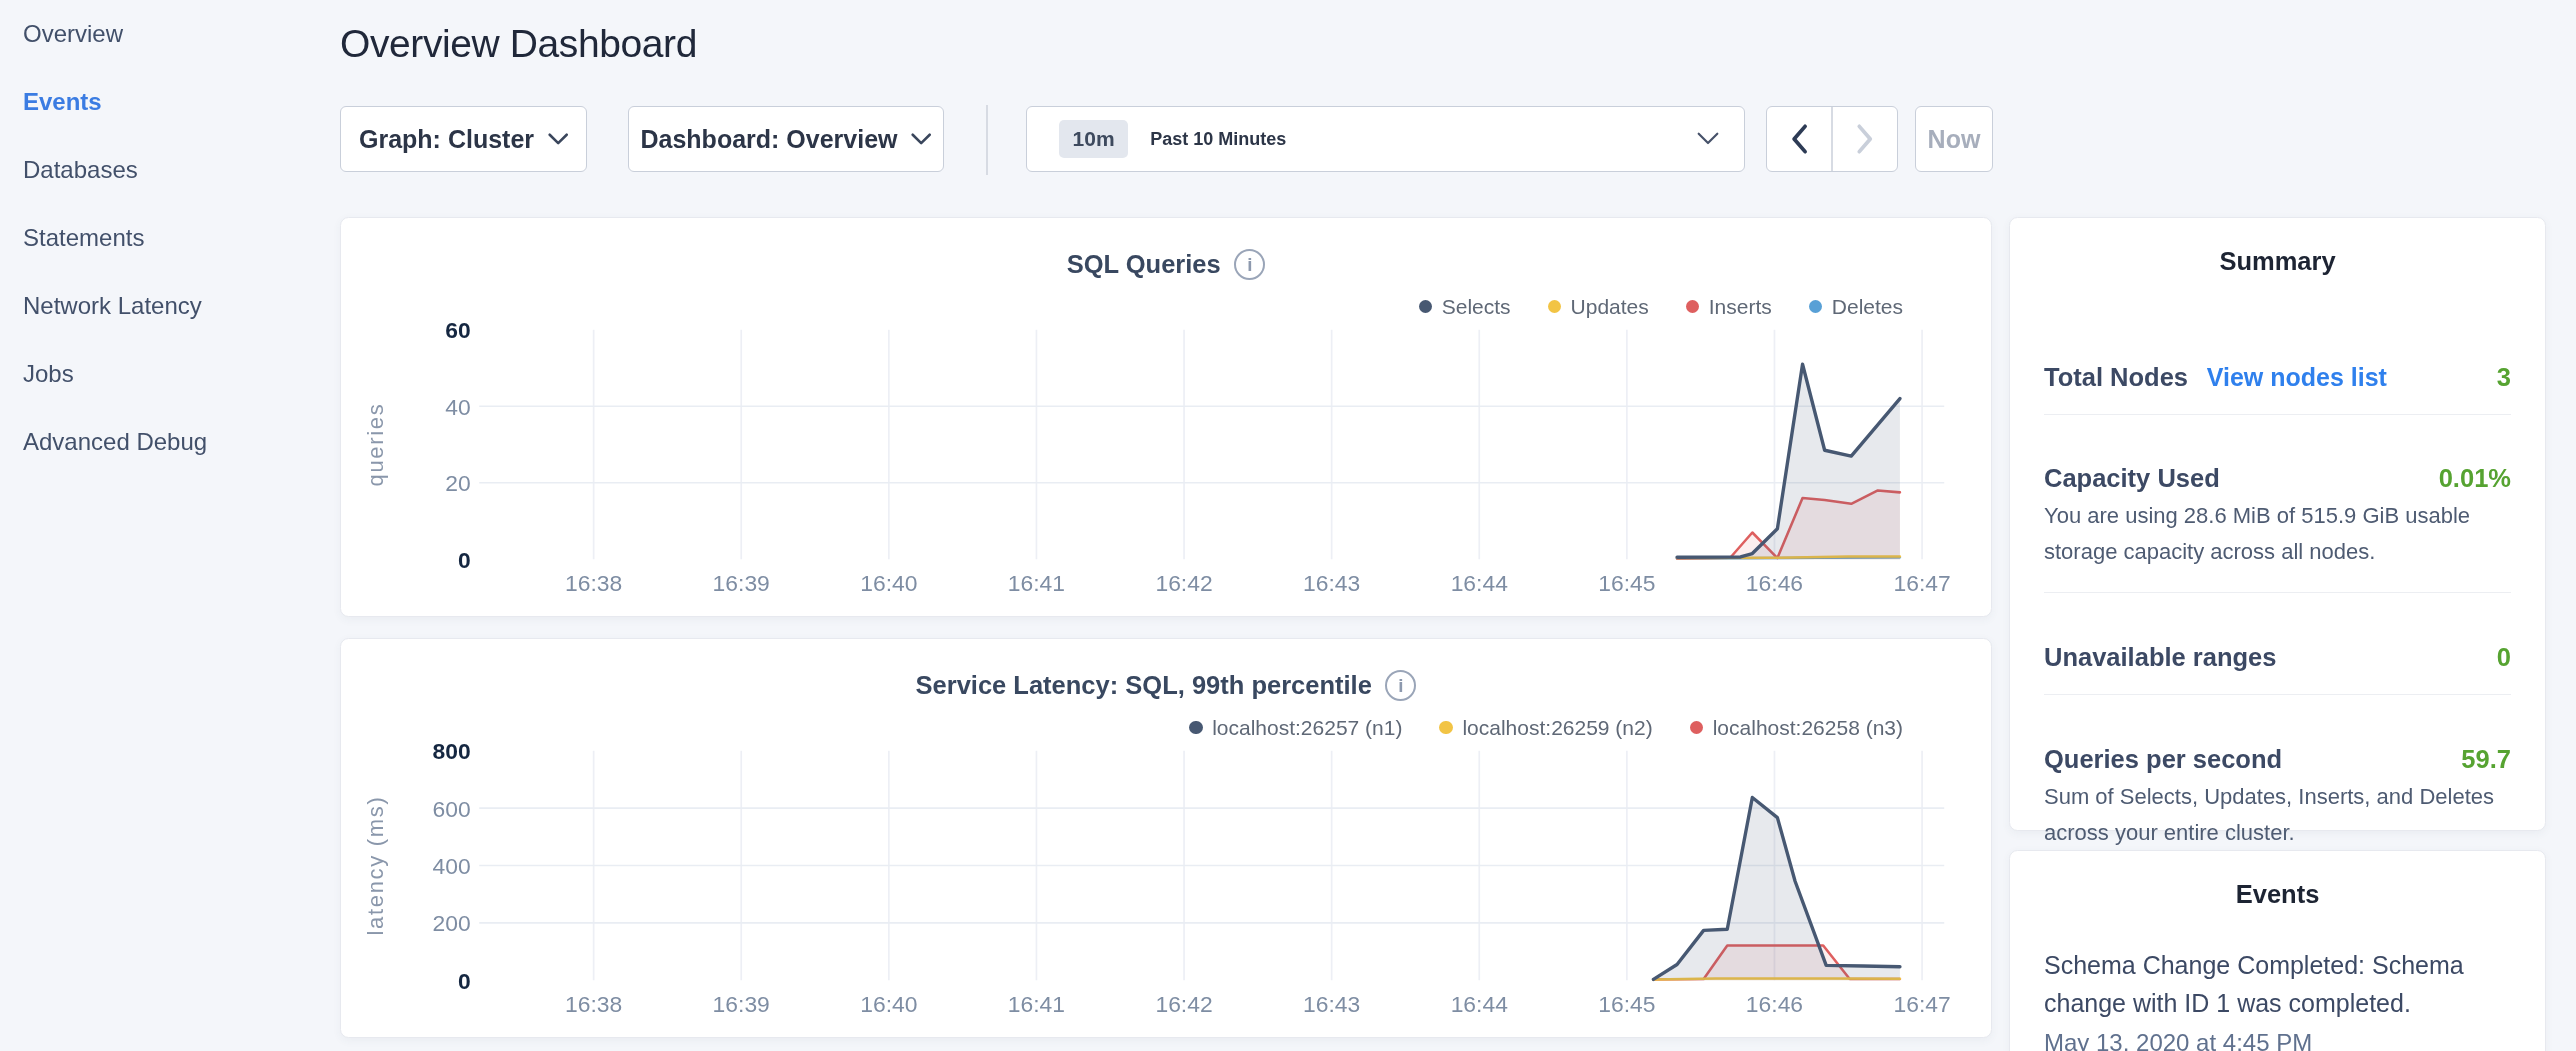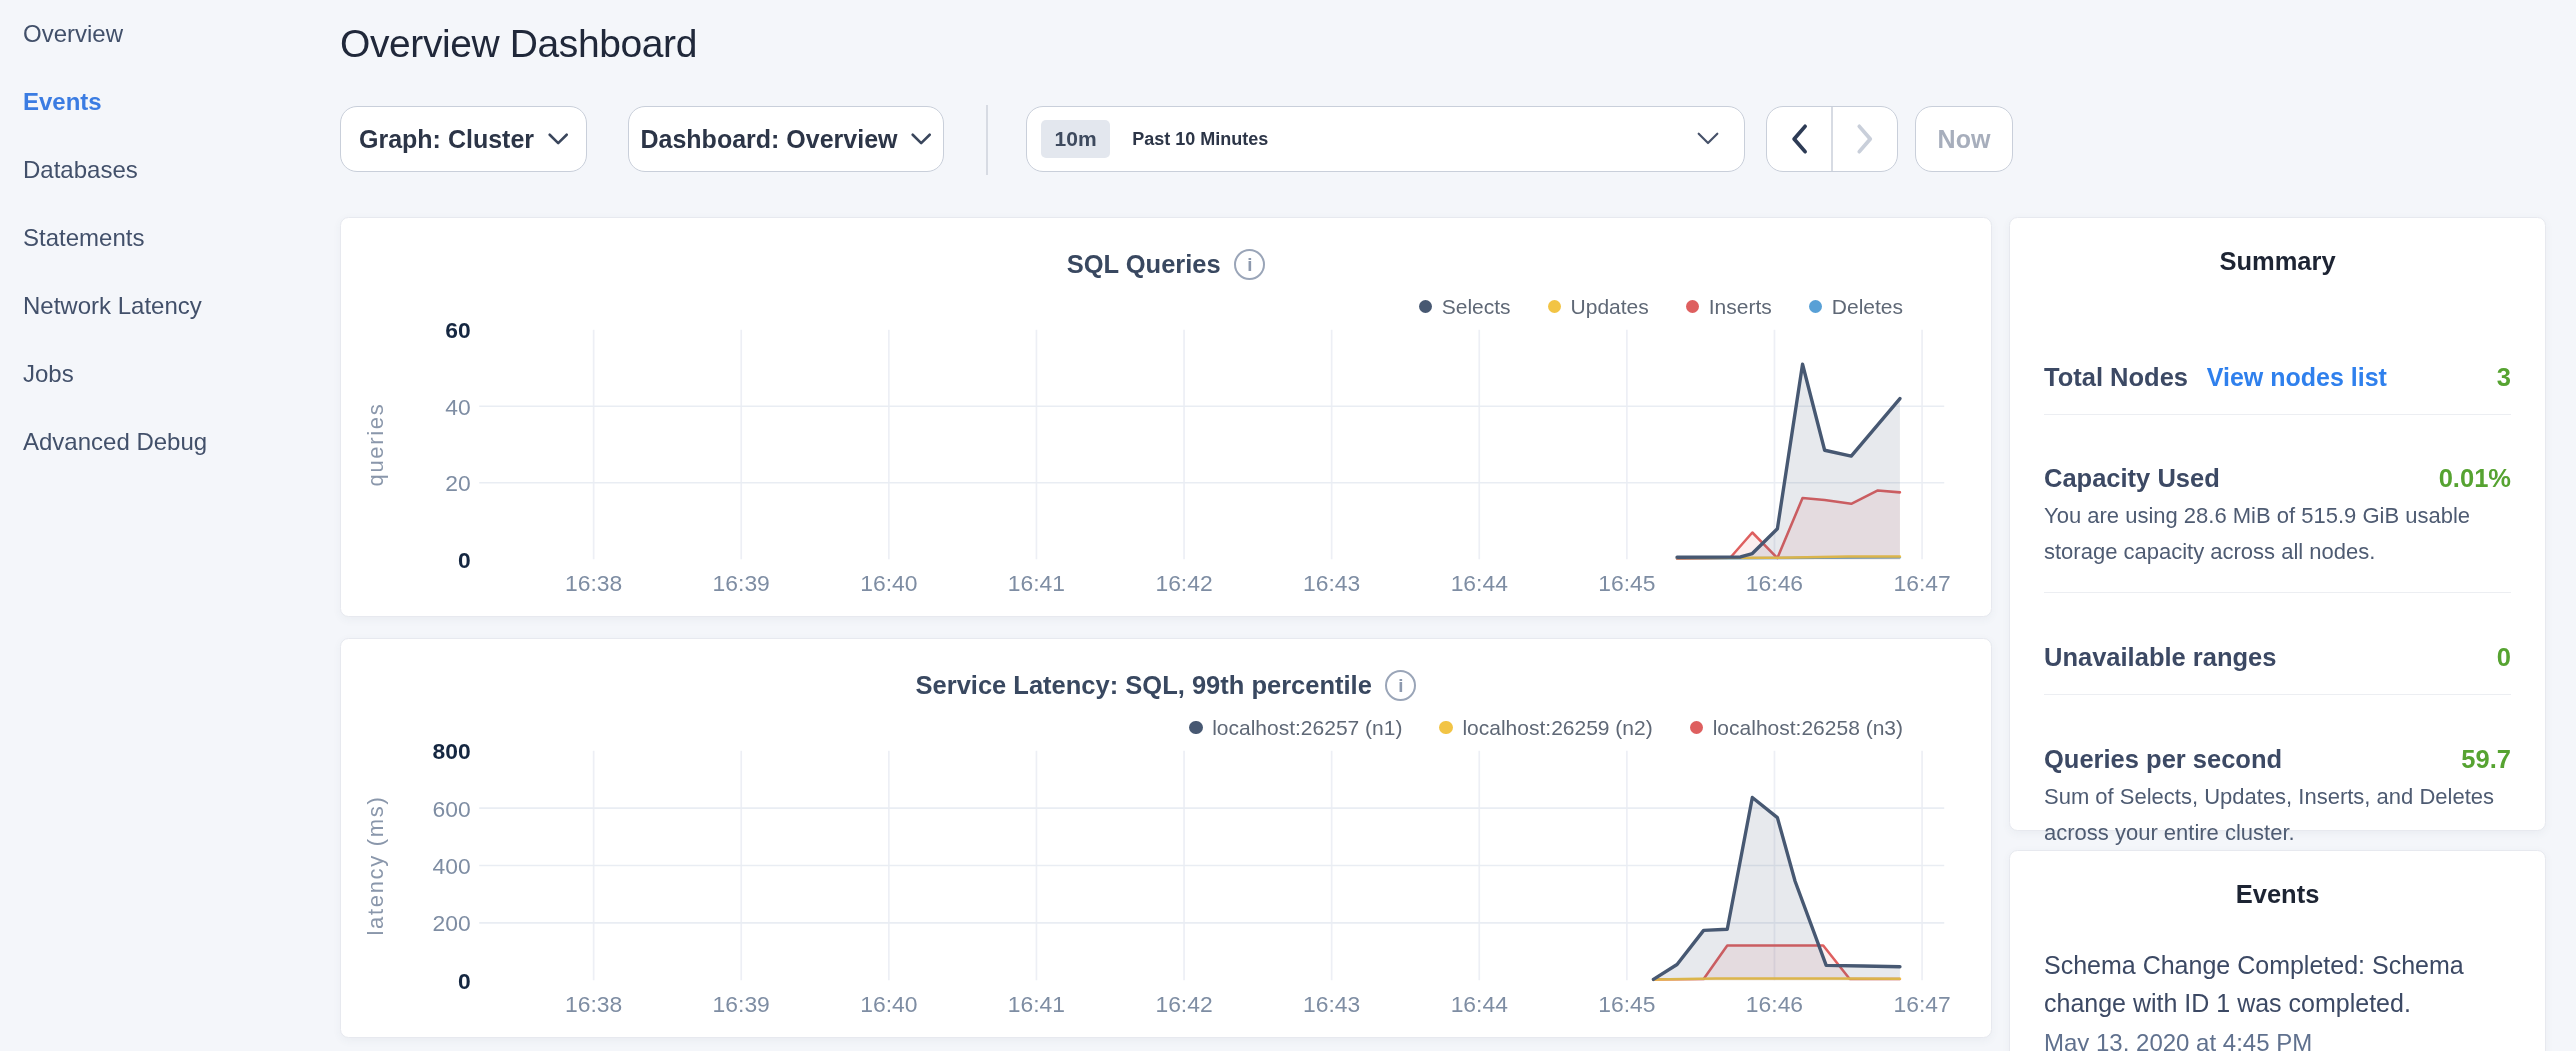--- a/index.html
+++ b/index.html
@@ -20,27 +20,27 @@
   }
   .nav-item.active { color:#3b7ce2; font-weight:700; }
 
   
   .page-title {
     position:absolute; left:340px; top:22px;
     font-size:39px; font-weight:500; color:#20283a; letter-spacing:-0.4px;
   }
   .btn {
     position:absolute; top:106px; height:66px; background:#fff;
-    border:1.3px solid #c9cfda; border-radius:17px;
+    border:1.3px solid #c9cfda; border-radius:6px;
     display:flex; align-items:center; justify-content:center;
     font-size:25px; font-weight:700; color:#2c3547; cursor:pointer;
   }
   .btn .chev { margin-left:13.6px; display:inline-flex; }
   .toolbar-divider { position:absolute; left:986px; top:105px; width:1.7px; height:70px; background:#d7dbe3; }
-  .time-btn { justify-content:flex-start; padding:0 14px; }
+  .time-btn { justify-content:flex-start; padding:0 32px; }
   .time-badge {
     background:#e3e7ee; border-radius:5.1px; padding:6.8px 13.6px;
     font-size:21px; font-weight:700; color:#3e4a5e; margin-right:22px;
   }
   .time-label { font-size:18px; font-weight:700; color:#2c3547; }
   .time-chev { position:absolute; right:25.5px; display:inline-flex; }
   .arrow-group { padding:0; }
   .arrow-half { width:65px; height:100%; display:flex; align-items:center; justify-content:center; cursor:pointer; }
   .arrow-sep { width:1.3px; height:100%; background:#d7dbe3; }
   .now-btn { color:#a7aebc; cursor:default; }
@@ -139,21 +139,21 @@
       </svg>
   </div>
   <div class="arrow-sep"></div>
   <div class="arrow-half">
     <svg width="20.4" height="32" viewBox="0 0 24 38">
         <polyline points="5,4 18,19 5,34" fill="none" stroke="#c9cfda" stroke-width="4.5" stroke-linecap="round" stroke-linejoin="round"></polyline>
       </svg>
   </div>
 </div>
 
-<div class="btn now-btn" style="left:1915px; width:98px;">
+<div class="btn now-btn" style="left:1915px; width:78px;">
   <span>Now</span>
 </div>
 
 <div class="card chart-card" id="chart-card-0">
   <div class="chart-head">
     <span class="chart-title">SQL Queries</span>
     <span class="info-icon">i</span>
   </div>
   <div class="legend" id="legend-0">
       <span class="legend-item">

